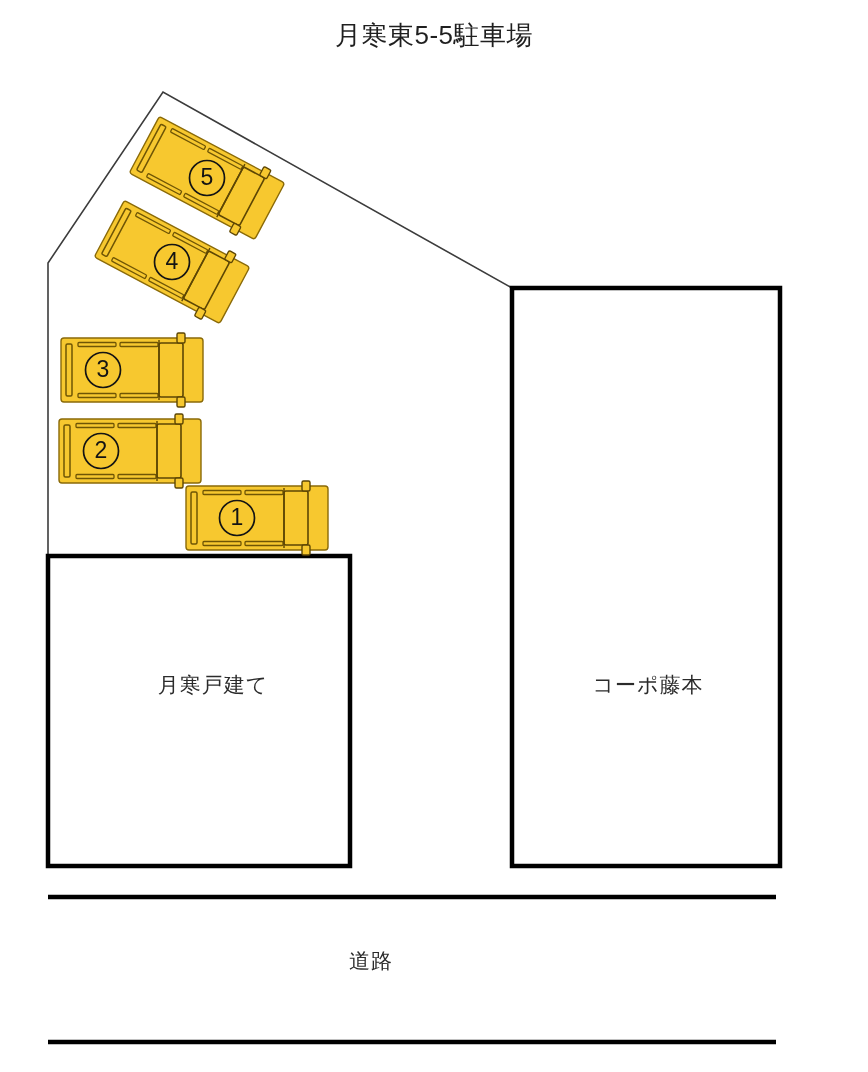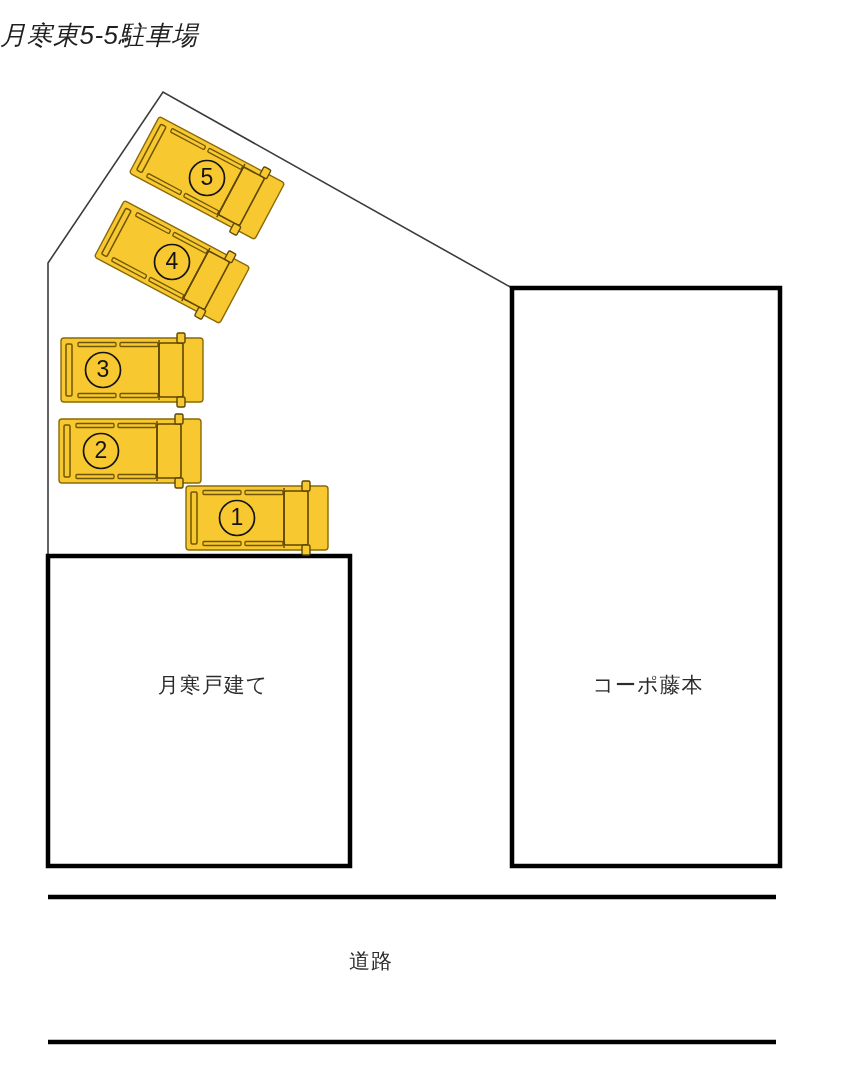--- a/index.html
+++ b/index.html
@@ -17,27 +17,26 @@
     width: 868px;
     height: 1072px;
     background: #ffffff;
     overflow: hidden;
   }
   #plan-title {
     position: absolute;
     left: 0;
     top: 18px;
     width: 868px;
-    text-align: left;
+    text-align: center;
     font-size: 26px;
     line-height: 34px;
     letter-spacing: 0.5px;
     color: #1f1f1f;
     white-space: nowrap;
-    font-style: italic;
   }
   #plan-svg {
     position: absolute;
     left: 0;
     top: 0;
     width: 868px;
     height: 1072px;
   }
   .bld-label {
     font-size: 21px;

